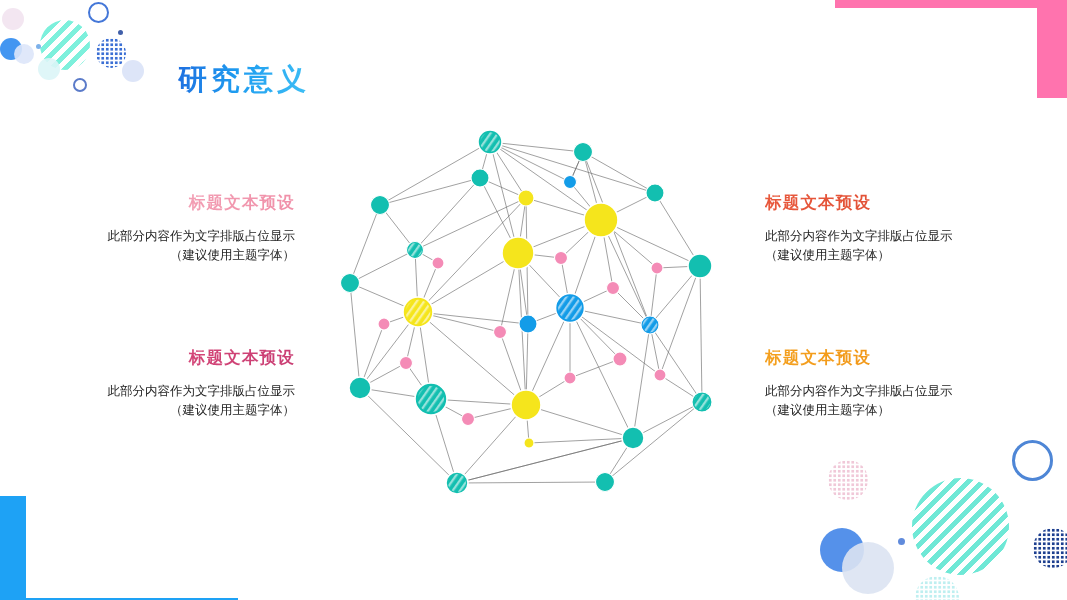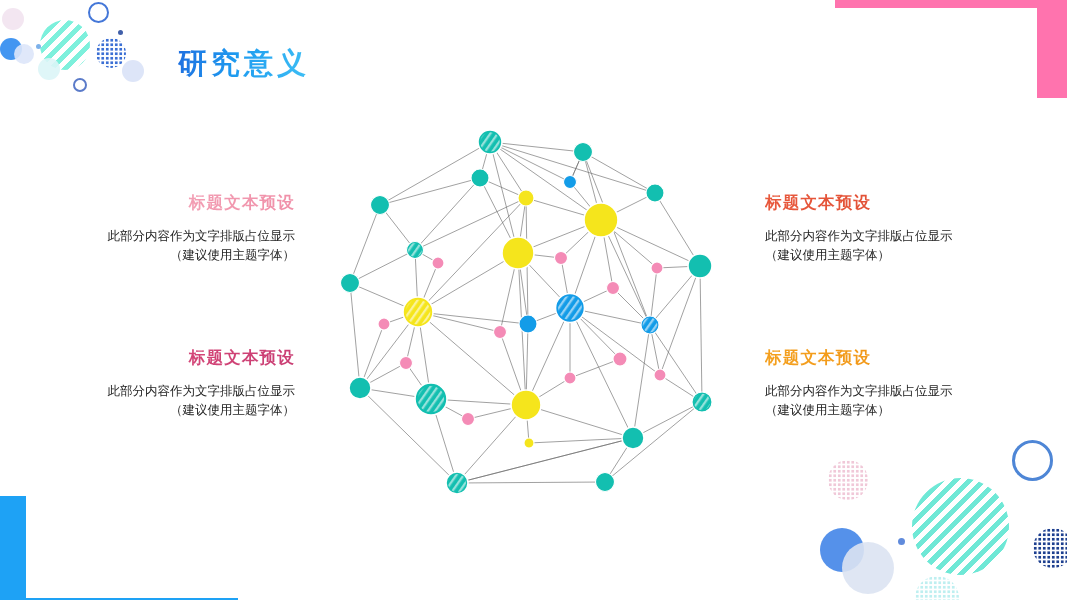--- a/index.html
+++ b/index.html
@@ -30,21 +30,21 @@
     border-left: 26px solid #1EA2F5;
     border-bottom: 26px solid #1EA2F5;
   }
 
   
   .deco { position: absolute; border-radius: 50%; }
 
   
   #page-title {
     position: absolute;
-    left: 178px; top: 44px;
+    left: 178px; top: 60px;
     font-size: 29px;
     font-weight: bold;
     letter-spacing: 4px;
     background: linear-gradient(100deg, #1E6FE0 0%, #1E9CF0 45%, #3FC0F5 100%);
     -webkit-background-clip: text;
     background-clip: text;
     color: transparent;
     -webkit-text-fill-color: transparent;
     white-space: nowrap;
   }

